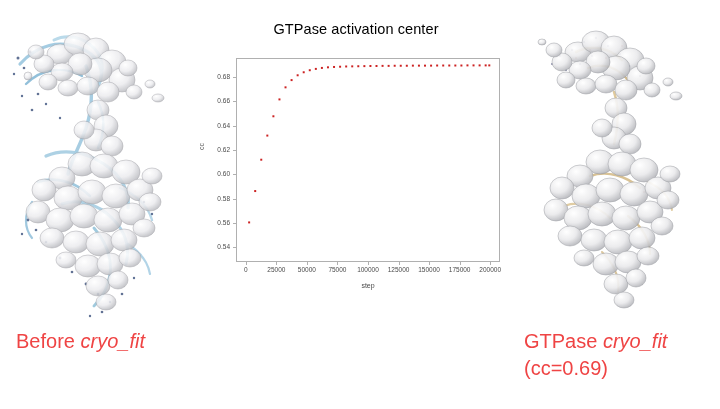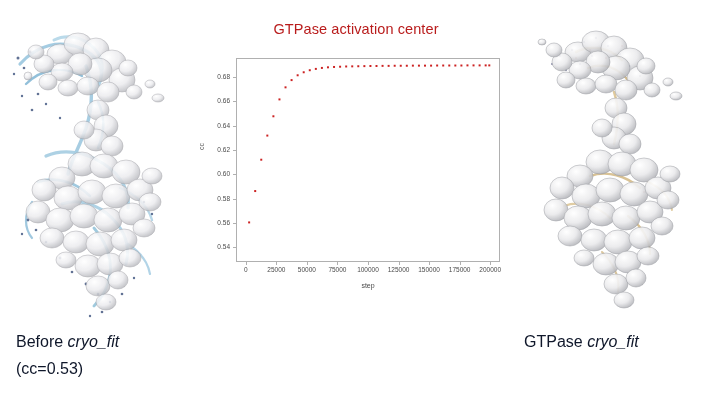--- a/index.html
+++ b/index.html
@@ -24,23 +24,23 @@
     height: 318px;
     overflow: hidden;
   }
   #structure-before { left: 2px; }
   #structure-after  { left: 518px; }
   .structure svg { display: block; width: 100%; height: 100%; }
 
   
   .caption {
     position: absolute;
-    font-size: 16px;
+    font-size: 20px;
     line-height: 27px;
-    color: #0f172a;
+    color: #ef4444;
     white-space: nowrap;
     font-family: "Liberation Sans", sans-serif;
   }
   #caption-before { left: 16px; top: 328px; }
   #caption-after  { left: 524px; top: 328px; }
   .caption .it { font-style: italic; }
   .caption .line2 { display: block; }
 
   
   #chart-panel {
@@ -50,21 +50,21 @@
     width: 320px;
     height: 290px;
   }
   #chart-title {
     position: absolute;
     left: 0;
     top: 11px;
     width: 320px;
     text-align: center;
     font-size: 14.5px;
-    color: #b91c1c;
+    color: #000000;
     font-family: "Liberation Sans", sans-serif;
     letter-spacing: 0.1px;
   }
   
   #plot-area {
     position: absolute;
     left: 40px;   
     top: 48px;    
     width: 264px; 
     height: 204px;
@@ -411,18 +411,18 @@
     <div class="tick-label xtick" style="left: 213.111px; width: 40px; top: 256px;">150000</div>
     <div class="tick-mark xtick-mark" style="left: 233.111px; top: 252px;"></div>
     <div class="tick-label xtick" style="left: 243.667px; width: 40px; top: 256px;">175000</div>
     <div class="tick-mark xtick-mark" style="left: 263.667px; top: 252px;"></div>
     <div class="tick-label xtick" style="left: 274.222px; width: 40px; top: 256px;">200000</div>
     <div class="tick-mark xtick-mark" style="left: 294.222px; top: 252px;"></div>
   </div>
 
 <div class="caption" id="caption-before">
   <span>Before </span><span class="it">cryo_fit</span>
-  <span class="line2">(cc=0.53)</span>
 </div>
 
 <div class="caption" id="caption-after">
   <span>GTPase </span><span class="it">cryo_fit</span>
+  <span class="line2">(cc=0.69)</span>
 </div>
 
 </body></html>

